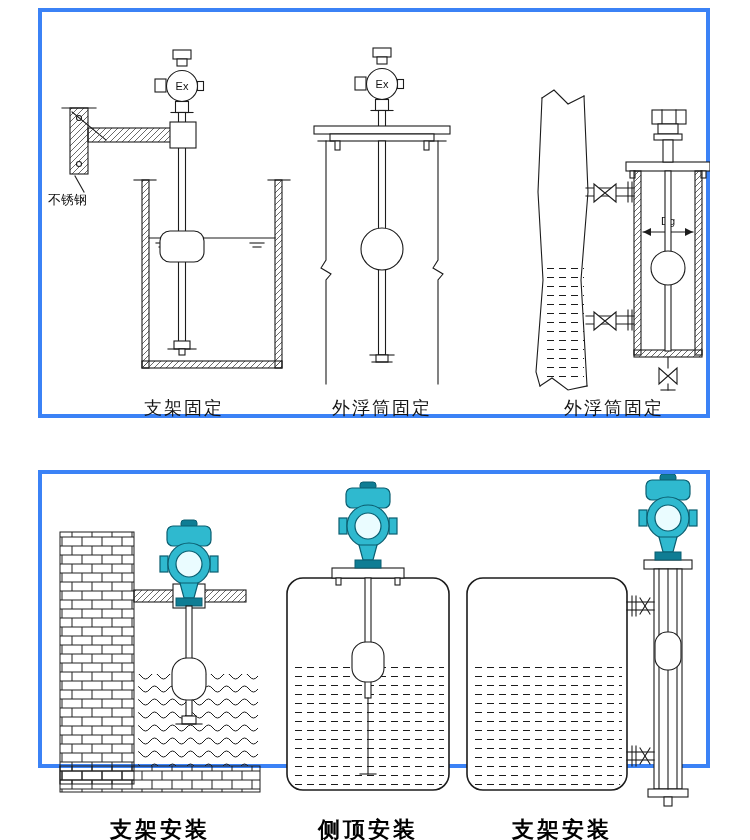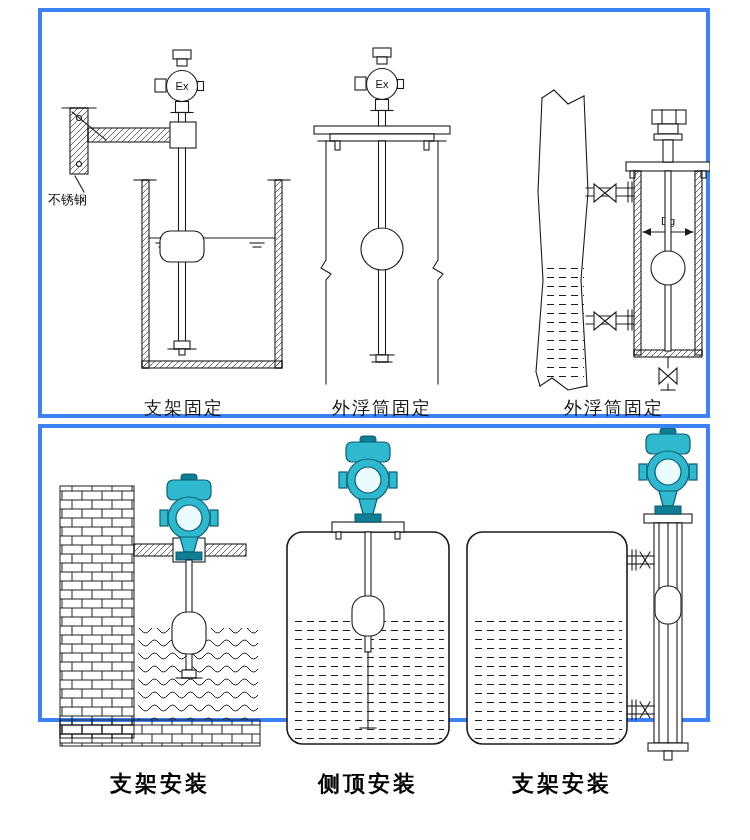--- a/index.html
+++ b/index.html
@@ -1,19 +1,19 @@
 <!DOCTYPE html>
 <html style="--transmitter_body: #2fb9cf; --transmitter_dark: #0f7d94;"><head>
 <meta charset="utf-8">
 <style>
   html,body{margin:0;padding:0;background:#ffffff;}
   body{width:750px;height:840px;position:relative;font-family:"Liberation Sans",sans-serif;}
   .panel{position:absolute;border:4px solid #3b82f6;background:#ffffff;box-sizing:border-box;}
   #top-panel{left:38px;top:8px;width:672px;height:410px;}
-  #bottom-panel{left:38px;top:424px;width:672px;height:298px;}
+  #bottom-panel{left:38px;top:470px;width:672px;height:298px;}
   svg{display:block;}
   .ln{stroke:#1c1c1c;fill:none;stroke-width:1.1;stroke-linecap:square;}
   .fw{fill:#ffffff;stroke:#1c1c1c;stroke-width:1.1;}
   .hf{fill:url(#hatchT);stroke:#1c1c1c;stroke-width:1.1;}
   .hfB{fill:url(#hatchB);stroke:#1c1c1c;stroke-width:1.1;}
   .blk{fill:#1c1c1c;stroke:none;}
   .txt{fill:#111111;font-family:"Liberation Sans",sans-serif;}
   .tb{fill:var(--transmitter_body,#2fb9cf);stroke:#0b5e70;stroke-width:1.2;}
   .tface{fill:#eafcff;stroke:#0b5e70;stroke-width:1.2;}
   .tdark{fill:var(--transmitter_dark,#0f7d94);stroke:#0b5e70;stroke-width:1;}

